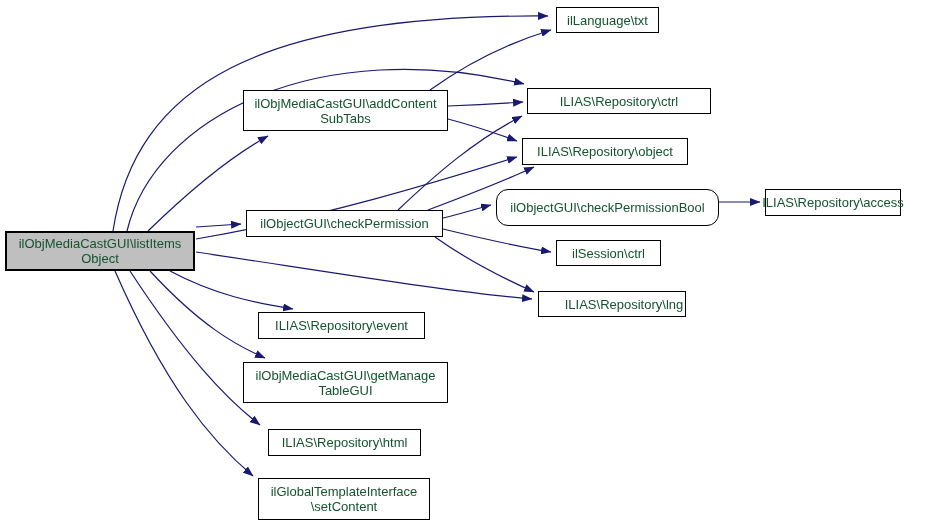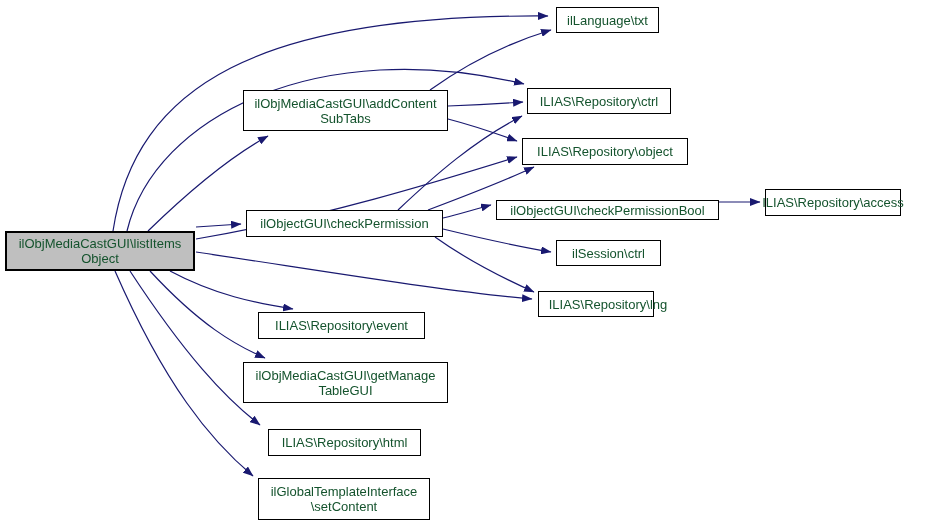--- a/index.html
+++ b/index.html
@@ -83,20 +83,20 @@
       <div class="node" style="left: 243px; top: 90px; width: 205px; height: 41px; background: rgb(255, 255, 255); border-color: rgb(0, 0, 0);">ilObjMediaCastGUI\addContent
 SubTabs</div>
       <div class="node" style="left: 246px; top: 210px; width: 197px; height: 27px; background: rgb(255, 255, 255); border-color: rgb(0, 0, 0);">ilObjectGUI\checkPermission</div>
       <div class="node" style="left: 258px; top: 312px; width: 167px; height: 27px; background: rgb(255, 255, 255); border-color: rgb(0, 0, 0);">ILIAS\Repository\event</div>
       <div class="node" style="left: 243px; top: 362px; width: 205px; height: 41px; background: rgb(255, 255, 255); border-color: rgb(0, 0, 0);">ilObjMediaCastGUI\getManage
 TableGUI</div>
       <div class="node" style="left: 268px; top: 429px; width: 153px; height: 27px; background: rgb(255, 255, 255); border-color: rgb(0, 0, 0); text-align: center;">ILIAS\Repository\html</div>
       <div class="node" style="left: 258px; top: 478px; width: 172px; height: 42px; background: rgb(255, 255, 255); border-color: rgb(0, 0, 0);">ilGlobalTemplateInterface
 \setContent</div>
       <div class="node" style="left: 556px; top: 7px; width: 103px; height: 26px; background: rgb(255, 255, 255); border-color: rgb(0, 0, 0);">ilLanguage\txt</div>
-      <div class="node" style="left: 527px; top: 88px; width: 144px; height: 26px; background: rgb(255, 255, 255); border-color: rgb(0, 0, 0);">ILIAS\Repository\ctrl</div>
+      <div class="node" style="left: 527px; top: 88px; width: 184px; height: 26px; background: rgb(255, 255, 255); border-color: rgb(0, 0, 0);">ILIAS\Repository\ctrl</div>
       <div class="node" style="left: 522px; top: 138px; width: 166px; height: 27px; background: rgb(255, 255, 255); border-color: rgb(0, 0, 0);">ILIAS\Repository\object</div>
-      <div class="node" style="left: 496px; top: 200px; width: 223px; height: 20px; background: rgb(255, 255, 255); border-color: rgb(0, 0, 0);">ilObjectGUI\checkPermissionBool</div>
+      <div class="node" style="left: 496px; top: 189px; width: 223px; height: 37px; background: rgb(255, 255, 255); border-color: rgb(0, 0, 0); border-radius: 12px;">ilObjectGUI\checkPermissionBool</div>
       <div class="node" style="left: 556px; top: 240px; width: 105px; height: 26px; background: rgb(255, 255, 255); border-color: rgb(0, 0, 0);">ilSession\ctrl</div>
-      <div class="node" style="left: 538px; top: 291px; width: 116px; height: 26px; background: rgb(255, 255, 255); border-color: rgb(0, 0, 0); padding-left: 24px;">ILIAS\Repository\lng</div>
+      <div class="node" style="left: 538px; top: 291px; width: 148px; height: 26px; background: rgb(255, 255, 255); border-color: rgb(0, 0, 0); padding-left: 24px;">ILIAS\Repository\lng</div>
       <div class="node" style="left: 765px; top: 189px; width: 136px; height: 27px; background: rgb(255, 255, 255); border-color: rgb(0, 0, 0);">ILIAS\Repository\access</div>
     </div>
 </div>
 
 </body></html>

